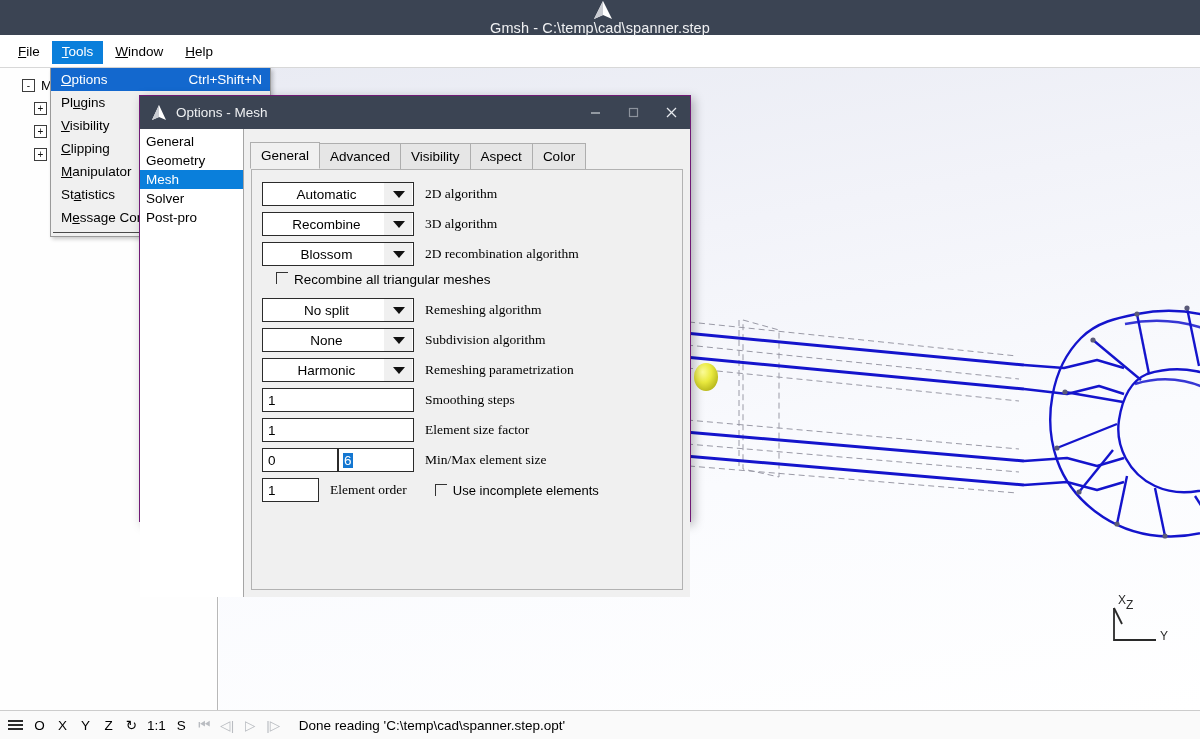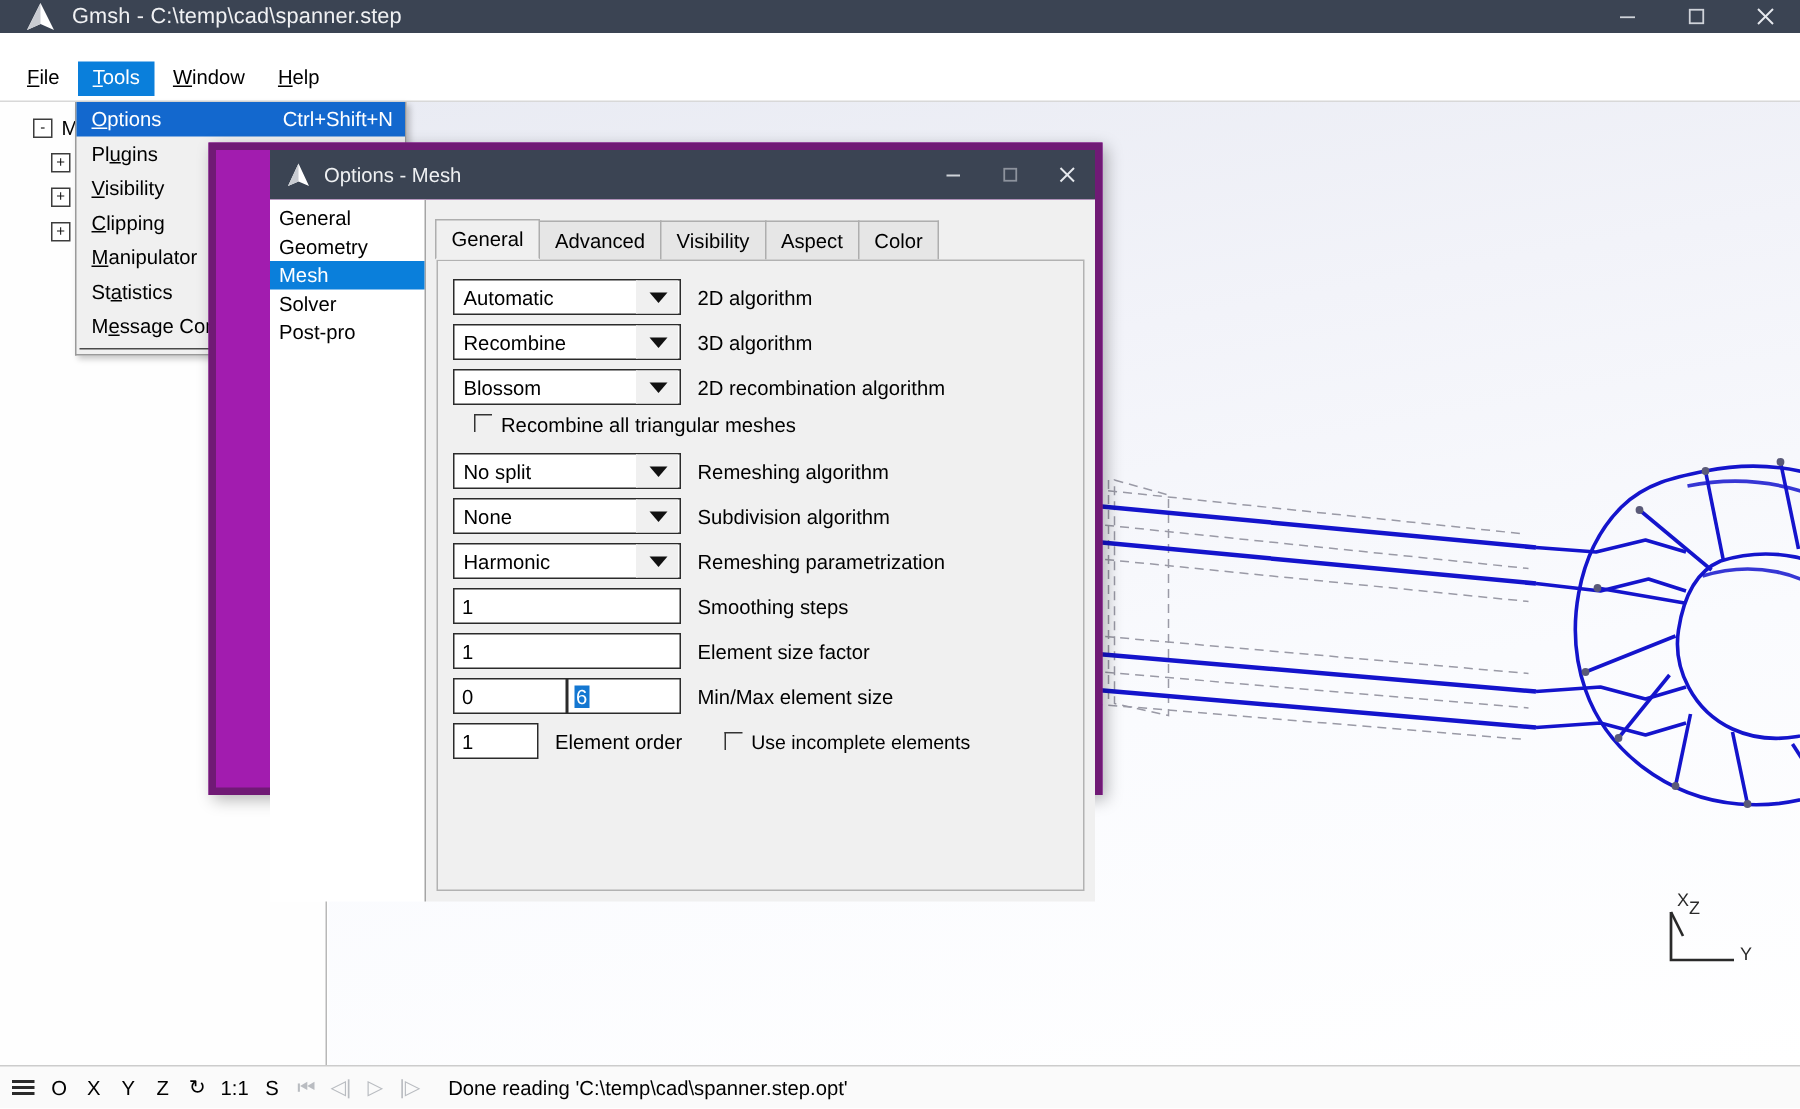--- a/index.html
+++ b/index.html
@@ -6,22 +6,22 @@
   body{
     width:1200px;height:739px;overflow:hidden;
     font-family:"Liberation Sans","DejaVu Sans",sans-serif;
     font-size:13px;color:#000;background:#fff;
     -webkit-font-smoothing:antialiased;
   }
   .app{position:relative;width:1200px;height:739px;}
 
   
   .titlebar{
-    position:absolute;left:0;top:0;width:1200px;height:22px;
-    background:#3b4453;display:flex;align-items:center;
+    position:absolute;left:0;top:0;width:1200px;height:35px;
+    background:#3b4453;display:flex;align-items:center;flex-direction:column;
   }
   .title-icon{width:26px;height:20px;margin-left:14px;margin-right:8px;position:relative;}
   .title-text{color:#f0f1f3;font-size:14.5px;letter-spacing:.1px;}
   .win-btns{margin-left:auto;display:flex;height:38px;}
   .win-btn{width:46px;height:38px;display:flex;align-items:center;justify-content:center;}
   .win-btn svg{display:block;}
 
   
   .menubar{
     position:absolute;left:0;top:38px;width:1200px;height:30px;
@@ -59,23 +59,22 @@
     height:23px;display:flex;align-items:center;padding:0 8px 0 10px;font-size:13.5px;
     white-space:nowrap;
   }
   .dd-item.sel{background:#1368ce;color:#fff;}
   .dd-item .shortcut{margin-left:auto;padding-left:26px;}
   .dd-sep{height:1px;background:#4a4a4a;margin:3px 2px 0 2px;}
 
   
   .dialog{
     position:absolute;left:139px;top:95px;width:550px;height:425px;
-    background:#a21caf;border:5px solid #701a75;
+    background:#0c4a6e;border:1px solid #701a75;
     box-shadow:3px 3px 10px rgba(0,0,0,.28);
-    padding-left:36px;
   }
   .dlg-title{
     height:33px;background:#3b4453;display:flex;align-items:center;
   }
   .dlg-title .ic{width:20px;height:17px;margin-left:9px;margin-right:7px;position:relative;}
   .dlg-title .tx{color:#eef0f2;font-size:13.5px;}
   .dlg-wbtns{margin-left:auto;display:flex;height:33px;}
   .dlg-wbtn{width:38px;height:33px;display:flex;align-items:center;justify-content:center;}
 
   .dlg-body{display:flex;height:468px;}
@@ -93,29 +92,29 @@
   }
   .tab.sel{background:#f0f0f0;border-bottom:1px solid #f0f0f0;position:relative;z-index:2;}
   .tabpane{
     flex:1;margin:0 7px 7px 7px;border:1px solid #b2b2b2;background:#f0f0f0;
     padding:12px 0 0 10px;box-sizing:border-box;
   }
 
   .frow{display:flex;align-items:center;margin-bottom:6px;}
   .combo{
     width:152px;height:24px;background:#fff;border:1px solid #2b2b2b;
-    display:flex;align-items:center;box-sizing:border-box;position:relative;
+    display:flex;align-items:center;box-sizing:border-box;position:relative;text-align:center;
   }
   .combo .cv{padding-left:6px;font-size:13.5px;flex:1;white-space:nowrap;overflow:hidden;}
   .combo .arrowbox{
     width:27px;height:22px;display:flex;align-items:center;justify-content:center;
     background:#f0f0f0;border-left:1px solid #f0f0f0;margin-right:1px;
   }
   .arrow{width:0;height:0;border-left:6px solid transparent;border-right:6px solid transparent;border-top:7px solid #111;}
-  .flabel{margin-left:11px;font-size:13.5px;white-space:nowrap;}
+  .flabel{margin-left:11px;font-size:13.5px;white-space:nowrap;font-family:Liberation Serif, serif;}
 
   .inp{
     width:152px;height:24px;background:#fff;border:1px solid #2b2b2b;
     display:flex;align-items:center;box-sizing:border-box;font-size:13.5px;
   }
   .inp .iv{padding-left:5px;}
   .inp.small{width:57px;}
   .inp.half{width:76px;}
   .sel-text{background:#1477d1;color:#fff;padding:0 1px;}
 

